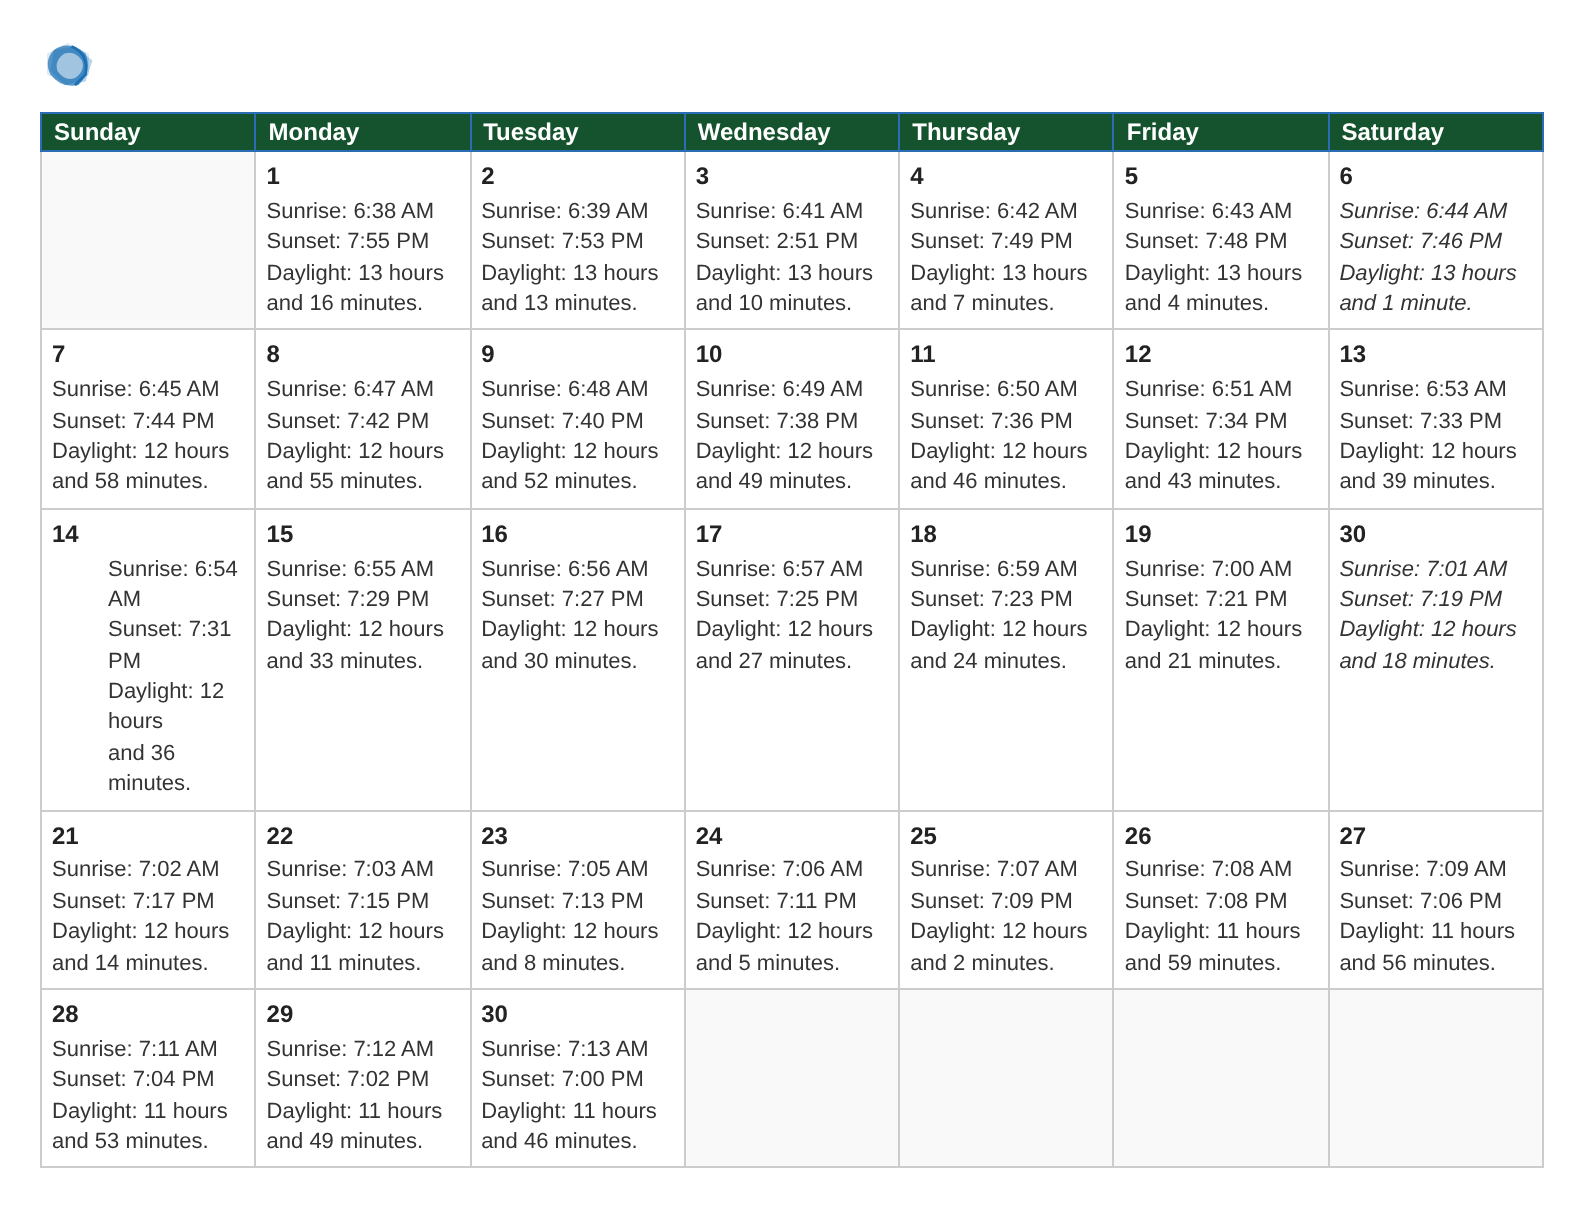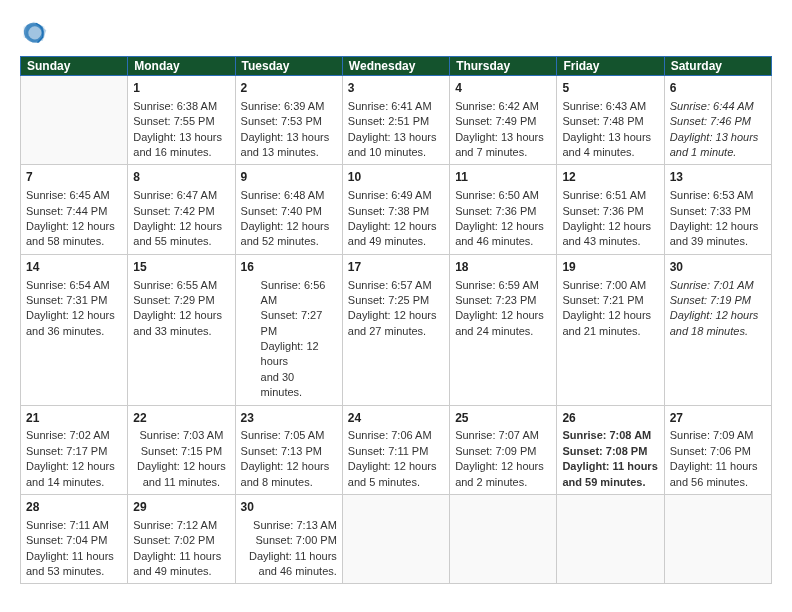--- a/index.html
+++ b/index.html
@@ -207,50 +207,50 @@
           <td>
             <span class="day-num">11</span>
             <div class="day-info" style="white-space: pre-line;">Sunrise: 6:50 AM
 Sunset: 7:36 PM
 Daylight: 12 hours
 and 46 minutes.</div>
           </td>
           <td>
             <span class="day-num">12</span>
             <div class="day-info" style="white-space: pre-line;">Sunrise: 6:51 AM
-Sunset: 7:36 PM
+Sunset: 7:34 PM
 Daylight: 12 hours
 and 43 minutes.</div>
           </td>
           <td>
             <span class="day-num">13</span>
             <div class="day-info" style="white-space: pre-line;">Sunrise: 6:53 AM
 Sunset: 7:33 PM
 Daylight: 12 hours
 and 39 minutes.</div>
           </td>
         </tr>
         <tr>
           <td>
             <span class="day-num">14</span>
-            <div class="day-info" style="white-space: pre-line;">Sunrise: 6:54 AM
+            <div class="day-info" style="white-space: pre-line; margin-left: 28px;">Sunrise: 6:54 AM
 Sunset: 7:31 PM
 Daylight: 12 hours
 and 36 minutes.</div>
           </td>
           <td>
             <span class="day-num">15</span>
             <div class="day-info" style="white-space: pre-line;">Sunrise: 6:55 AM
 Sunset: 7:29 PM
 Daylight: 12 hours
 and 33 minutes.</div>
           </td>
           <td>
             <span class="day-num">16</span>
-            <div class="day-info" style="white-space: pre-line; margin-left: 20px;">Sunrise: 6:56 AM
+            <div class="day-info" style="white-space: pre-line;">Sunrise: 6:56 AM
 Sunset: 7:27 PM
 Daylight: 12 hours
 and 30 minutes.</div>
           </td>
           <td>
             <span class="day-num">17</span>
             <div class="day-info" style="white-space: pre-line;">Sunrise: 6:57 AM
 Sunset: 7:25 PM
 Daylight: 12 hours
 and 27 minutes.</div>
@@ -280,21 +280,21 @@
         <tr>
           <td>
             <span class="day-num">21</span>
             <div class="day-info" style="white-space: pre-line;">Sunrise: 7:02 AM
 Sunset: 7:17 PM
 Daylight: 12 hours
 and 14 minutes.</div>
           </td>
           <td>
             <span class="day-num">22</span>
-            <div class="day-info" style="white-space: pre-line; text-align: center;">Sunrise: 7:03 AM
+            <div class="day-info" style="white-space: pre-line;">Sunrise: 7:03 AM
 Sunset: 7:15 PM
 Daylight: 12 hours
 and 11 minutes.</div>
           </td>
           <td>
             <span class="day-num">23</span>
             <div class="day-info" style="white-space: pre-line;">Sunrise: 7:05 AM
 Sunset: 7:13 PM
 Daylight: 12 hours
 and 8 minutes.</div>
@@ -308,21 +308,21 @@
           </td>
           <td>
             <span class="day-num">25</span>
             <div class="day-info" style="white-space: pre-line;">Sunrise: 7:07 AM
 Sunset: 7:09 PM
 Daylight: 12 hours
 and 2 minutes.</div>
           </td>
           <td>
             <span class="day-num">26</span>
-            <div class="day-info" style="white-space: pre-line; font-weight: bold;">Sunrise: 7:08 AM
+            <div class="day-info" style="white-space: pre-line;">Sunrise: 7:08 AM
 Sunset: 7:08 PM
 Daylight: 11 hours
 and 59 minutes.</div>
           </td>
           <td>
             <span class="day-num">27</span>
             <div class="day-info" style="white-space: pre-line;">Sunrise: 7:09 AM
 Sunset: 7:06 PM
 Daylight: 11 hours
 and 56 minutes.</div>
@@ -338,21 +338,21 @@
           </td>
           <td>
             <span class="day-num">29</span>
             <div class="day-info" style="white-space: pre-line;">Sunrise: 7:12 AM
 Sunset: 7:02 PM
 Daylight: 11 hours
 and 49 minutes.</div>
           </td>
           <td>
             <span class="day-num">30</span>
-            <div class="day-info" style="white-space: pre-line; text-align: right;">Sunrise: 7:13 AM
+            <div class="day-info" style="white-space: pre-line;">Sunrise: 7:13 AM
 Sunset: 7:00 PM
 Daylight: 11 hours
 and 46 minutes.</div>
           </td>
           <td class="empty-cell"></td>
           <td class="empty-cell"></td>
           <td class="empty-cell"></td>
           <td class="empty-cell"></td>
         </tr>
       </tbody>

